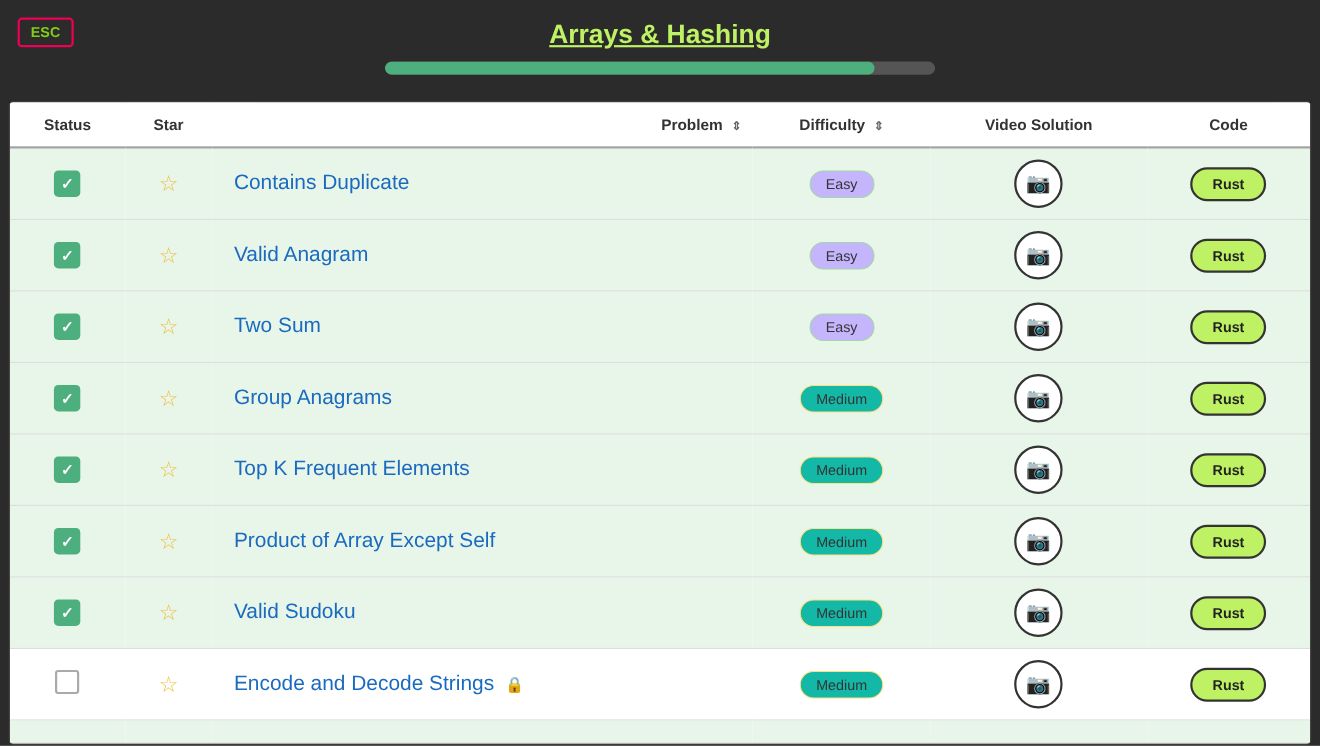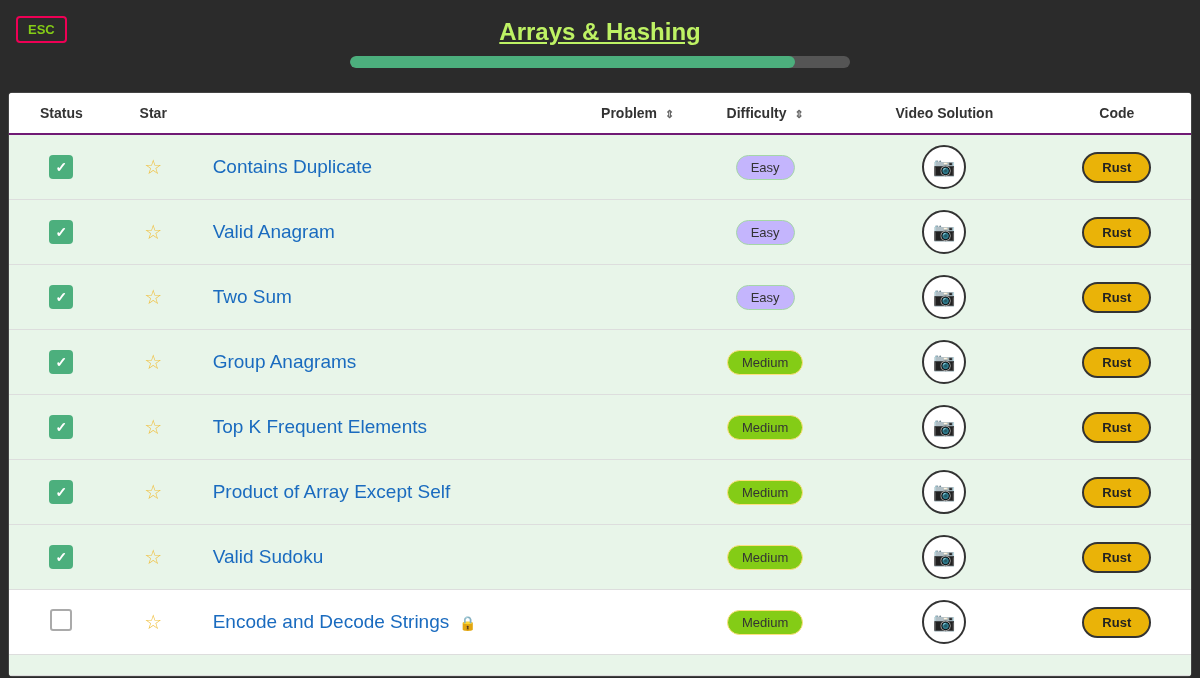--- a/index.html
+++ b/index.html
@@ -58,21 +58,21 @@
       overflow: hidden;
     }
     table {
       width: 100%;
       border-collapse: collapse;
       background: #fff;
       color: #222;
     }
     thead tr {
       background: #fff;
-      border-bottom: 2px solid #701a75;
+      border-bottom: 2px solid #a3a3a3;
     }
     thead th {
       padding: 12px 10px;
       font-weight: 700;
       font-size: 14px;
       color: #333;
       text-align: center;
     }
     thead th.problem-col {
       text-align: right;
@@ -149,42 +149,42 @@
       font-size: 13px;
       font-weight: 500;
       border: 1px solid #ccc;
     }
     .badge-easy {
       background: #c4b5fd;
       border-color: #a5d6a7;
       color: #333;
     }
     .badge-medium {
-      background: #84cc16;
+      background: #14b8a6;
       border-color: #ffe082;
       color: #333;
     }
     .video-btn {
       display: inline-flex;
       align-items: center;
       justify-content: center;
       width: 44px;
       height: 44px;
       border-radius: 50%;
       border: 2px solid #333;
       background: #fff;
       cursor: pointer;
       font-size: 18px;
     }
     .code-btn {
       display: inline-block;
       padding: 6px 18px;
       border-radius: 20px;
       border: 2px solid #333;
-      background: #eab308;
+      background: #bef264;
       font-size: 13px;
       font-weight: 600;
       cursor: pointer;
       color: #222;
     }
   </style>
 </head>
 <body>
 
 <div class="header">

